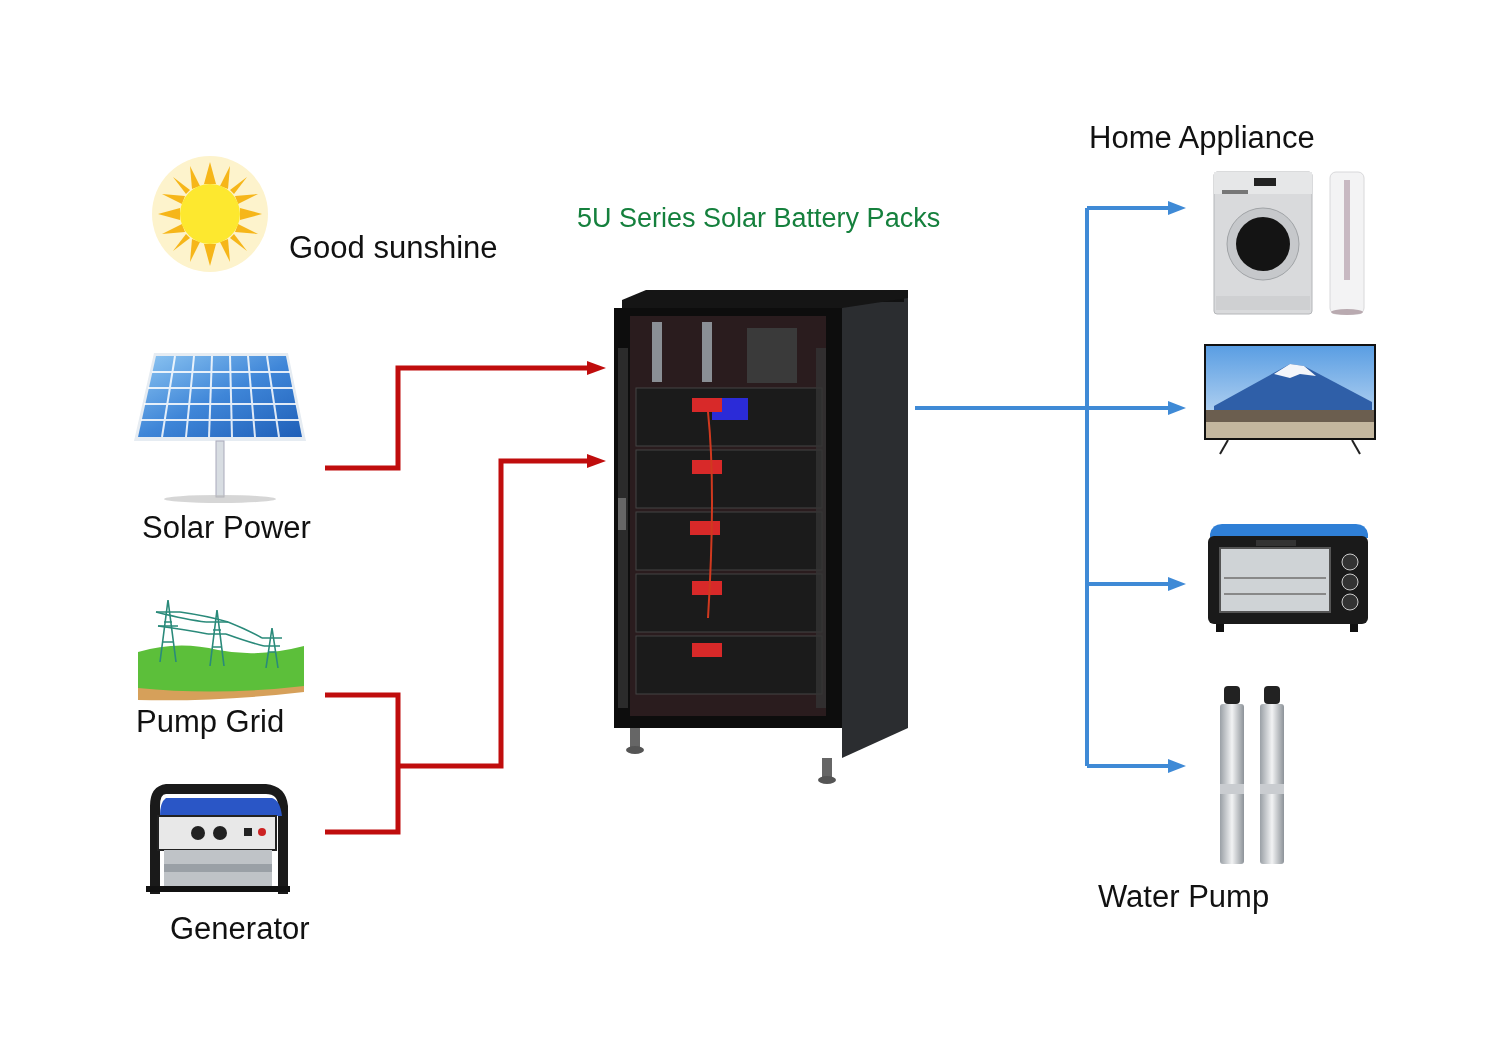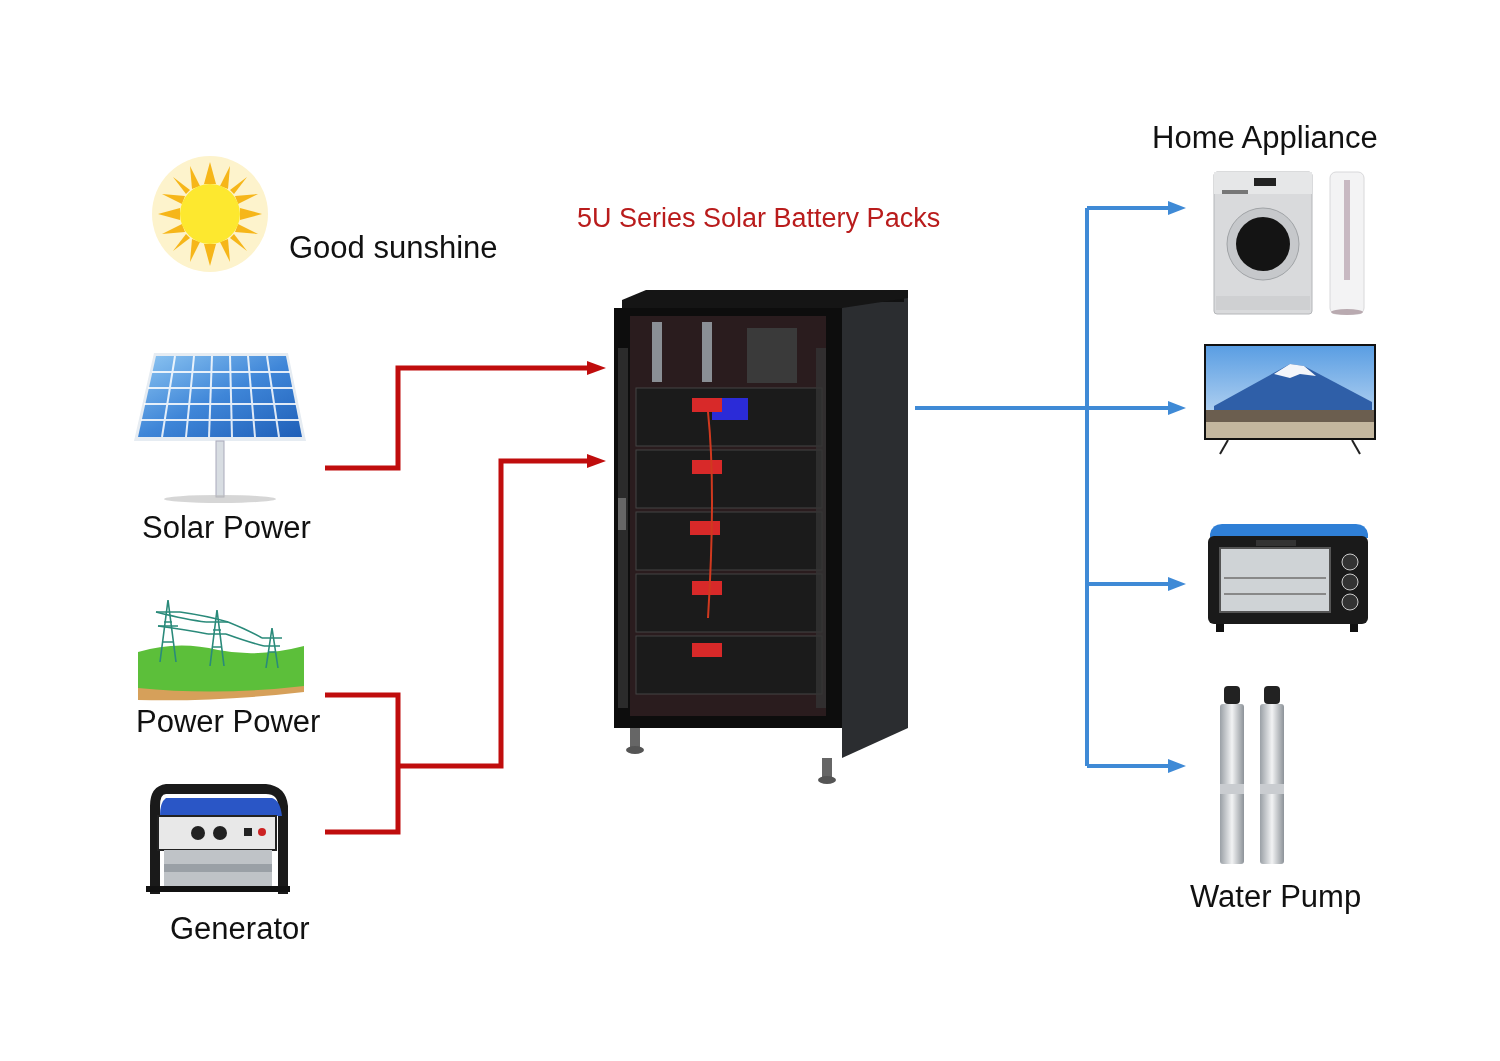--- a/index.html
+++ b/index.html
@@ -1,18 +1,18 @@
 <!DOCTYPE html>
 <html><head>
 <meta charset="utf-8">
 <style>
   html, body { margin: 0; padding: 0; background: #ffffff; }
   body { width: 1500px; height: 1061px; position: relative; overflow: hidden; font-family: "Liberation Sans", sans-serif; }
   .label { position: absolute; color: #111; font-size: 31px; white-space: nowrap; }
-  .title { position: absolute; color: #b91c1c; font-size: 27px; white-space: nowrap; }
+  .title { position: absolute; color: #15803d; font-size: 27px; white-space: nowrap; }
   svg { position: absolute; overflow: visible; }
 </style>
 </head>
 <body>
 
 <div class="title" style="left:577px; top:203px;">5U Series Solar Battery Packs</div>
 
 <svg style="left:150px; top:154px;" width="120" height="120" viewBox="0 0 120 120">
   <circle cx="60" cy="60" r="58" fill="#fdf3cc"></circle>
   <g fill="#f6b619">
@@ -67,21 +67,21 @@
 <svg style="left:138px; top:592px;" width="166" height="108" viewBox="0 0 166 108">
   <path d="M0,60 Q40,48 80,58 Q120,66 166,54 L166,96 Q80,110 0,104 Z" fill="#5cbf3a"></path>
   <path d="M0,96 Q80,104 166,94 L166,100 Q80,110 0,108 Z" fill="#d6a05a"></path>
   <g stroke="#2a8a7a" stroke-width="1.6" fill="none">
     <path d="M22,70 L30,8 L38,70 M24,50 L36,50 M26,30 L34,30 M18,20 L42,20 M20,34 L40,34"></path>
     <path d="M72,74 L79,18 L86,74 M74,55 L84,55 M75,38 L83,38 M68,30 L90,30 M70,42 L88,42"></path>
     <path d="M128,76 L134,36 L140,76 M130,60 L138,60 M124,46 L144,46 M126,54 L142,54"></path>
     <path d="M18,20 Q50,28 68,30 M42,20 Q70,24 90,30 M90,30 Q110,38 124,46 M88,42 Q110,50 126,54 M20,34 Q50,38 70,42"></path>
   </g>
 </svg>
-<div class="label" style="left:136px; top:704px;">Power Power</div>
+<div class="label" style="left:136px; top:704px;">Pump Grid</div>
 
 <svg style="left:136px; top:776px;" width="160" height="126" viewBox="0 0 160 126">
   <path d="M14,30 Q14,10 30,8 L130,8 Q150,10 152,30 L152,118 L142,118 L142,30 Q142,18 130,18 L30,18 Q24,18 24,30 L24,118 L14,118 Z" fill="#1a1a1a"></path>
   <path d="M30,22 L136,22 Q144,24 146,40 L24,40 Q24,26 30,22 Z" fill="#2a56c6"></path>
   <rect x="22" y="40" width="118" height="34" fill="#e8e8e8" stroke="#222" stroke-width="2"></rect>
   <circle cx="62" cy="57" r="7" fill="#222"></circle>
     <circle cx="84" cy="57" r="7" fill="#222"></circle>
   <rect x="108" y="52" width="8" height="8" fill="#222"></rect>
     <circle cx="126" cy="56" r="4" fill="#c22"></circle>
   <rect x="28" y="74" width="108" height="36" fill="#bfc3c7"></rect>
@@ -151,21 +151,21 @@
     <line x1="1087" y1="766" x2="1170" y2="766"></line>
   </g>
   <g fill="#3f8ad6">
     <polygon points="1168,201 1186,208 1168,215"></polygon>
     <polygon points="1168,401 1186,408 1168,415"></polygon>
     <polygon points="1168,577 1186,584 1168,591"></polygon>
     <polygon points="1168,759 1186,766 1168,773"></polygon>
   </g>
 </svg>
 
-<div class="label" style="left:1152px; top:120px;">Home Appliance</div>
+<div class="label" style="left:1089px; top:120px;">Home Appliance</div>
 
 <svg style="left:1212px; top:170px;" width="160" height="148" viewBox="0 0 160 148">
   <rect x="2" y="2" width="98" height="142" rx="3" fill="#d9dadc" stroke="#b4b6b9"></rect>
   <rect x="2" y="2" width="98" height="22" fill="#e6e7e8"></rect>
   <rect x="42" y="8" width="22" height="8" fill="#222"></rect>
   <rect x="10" y="20" width="26" height="4" fill="#777"></rect>
   <circle cx="51" cy="74" r="36" fill="#c6c8cb" stroke="#a0a3a6"></circle>
   <circle cx="51" cy="74" r="27" fill="#141414"></circle>
   <rect x="4" y="126" width="94" height="14" fill="#cfd0d2"></rect>
   <rect x="118" y="2" width="34" height="142" rx="6" fill="#f3f3f4" stroke="#d8d8da"></rect>
@@ -212,13 +212,13 @@
         <stop offset="1" stop-color="#8d9399"></stop>
     </linearGradient>
   </defs>
   <rect x="10" y="2" width="16" height="18" rx="4" fill="#222"></rect>
   <rect x="50" y="2" width="16" height="18" rx="4" fill="#222"></rect>
   <rect x="6" y="20" width="24" height="160" rx="3" fill="url(#steel)"></rect>
   <rect x="46" y="20" width="24" height="160" rx="3" fill="url(#steel)"></rect>
   <rect x="6" y="100" width="24" height="10" fill="#c9ccd0"></rect>
   <rect x="46" y="100" width="24" height="10" fill="#c9ccd0"></rect>
 </svg>
-<div class="label" style="left:1190px; top:879px;">Water Pump</div>
+<div class="label" style="left:1098px; top:879px;">Water Pump</div>
 
 </body></html>

